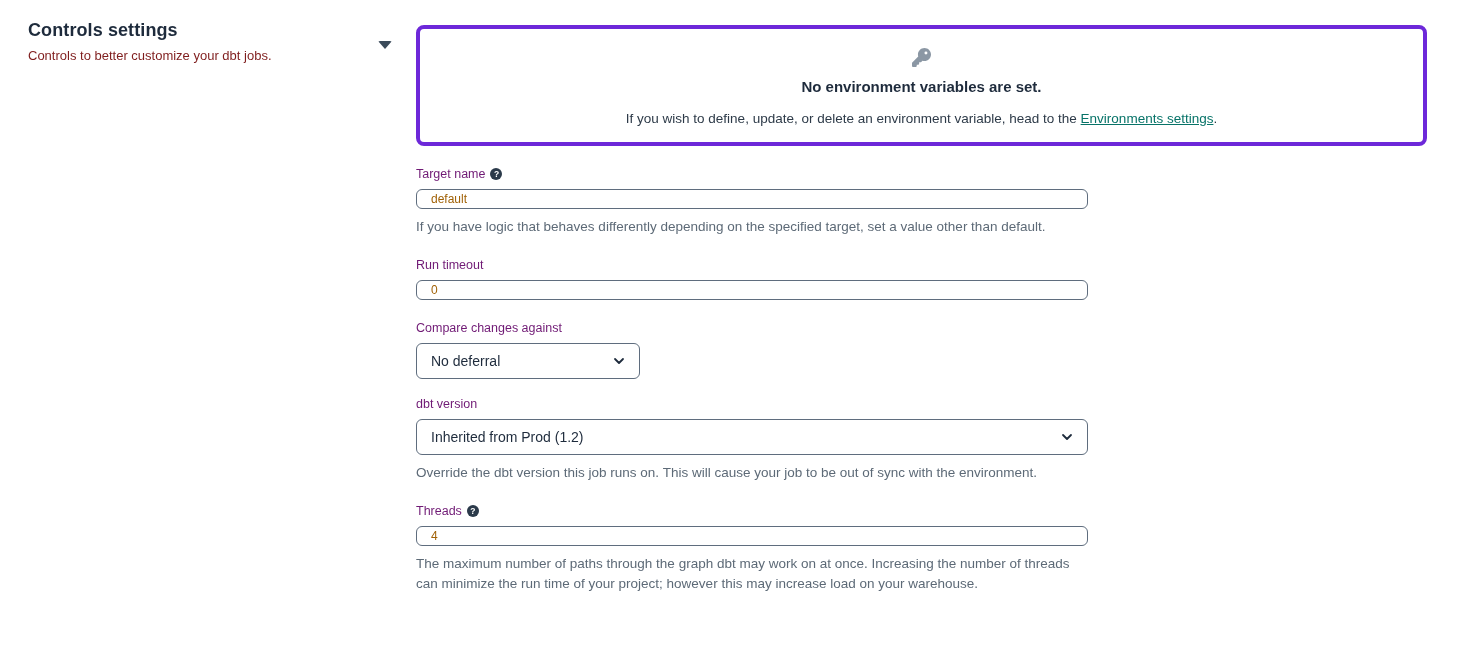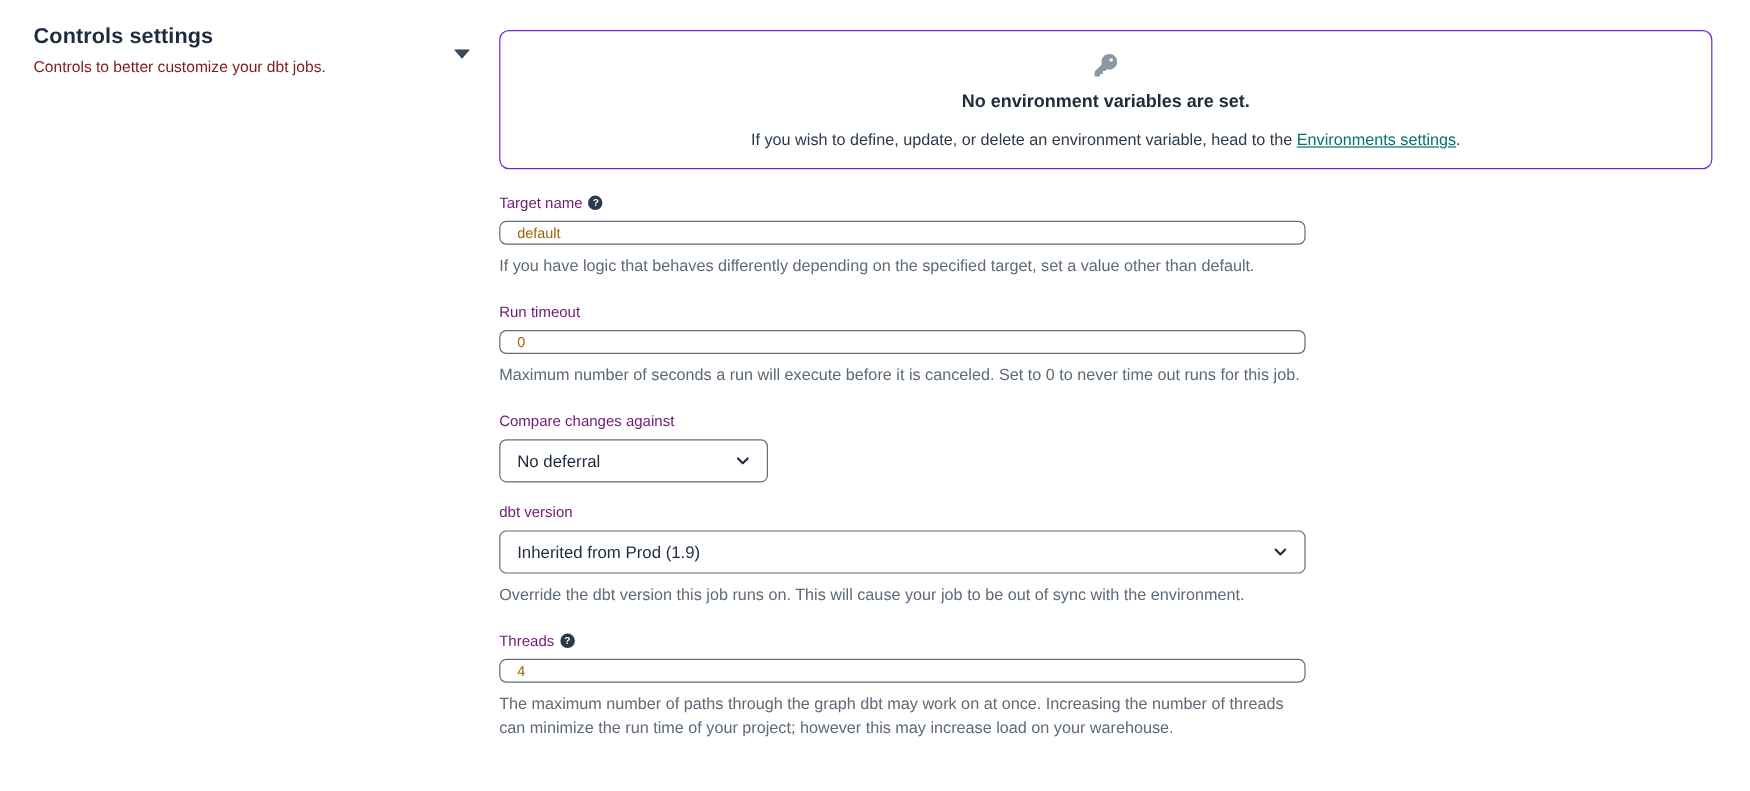--- a/index.html
+++ b/index.html
@@ -10,21 +10,21 @@
   .page-title { font-size:18px; font-weight:700; color:#1e2b3c; letter-spacing:.1px; }
   .page-subtitle { margin-top:7px; font-size:13px; color:#7f1d1d; }
 
   .section-caret { position:absolute; left:378px; top:41px; width:0; height:0; cursor:pointer;
     border-left:7px solid transparent; border-right:7px solid transparent; border-top:8px solid #3a4a5a;
     border-radius:2px; }
 
   .right-col { position:absolute; left:416px; top:25px; width:1011px; }
 
   
-  .env-panel { width:1011px; border:1px solid #6d28d9; border-radius:8px; text-align:center;
+  .env-panel { width:1011px; border:4px solid #6d28d9; border-radius:8px; text-align:center;
     padding:15px 20px 16px 20px; margin-bottom:21px; }
   .env-key-icon { display:inline-block; width:19px; height:19px; margin-top:4px; }
   .env-heading { margin-top:7px; font-size:15px; font-weight:700; color:#1e2b3c; }
   .env-body { margin-top:16px; font-size:13.5px; color:#2d3a48; }
   .env-link { color:#077368; text-decoration:underline; cursor:pointer; }
 
   
   .field { margin-bottom:21px; }
   .field-label-row { display:flex; align-items:center; gap:5px; margin-bottom:8px; }
   .field-label { font-size:12.5px; font-weight:400; color:#701a75; }
@@ -74,41 +74,40 @@
     </div>
     <input class="text-input" type="text" value="default" style="">
     <div class="helper">If you have logic that behaves differently depending on the specified target, set a value other than default.</div>
   </div>
 
   <div class="field">
     <div class="field-label-row">
       <span class="field-label">Run timeout</span>
     </div>
     <input class="text-input" type="text" value="0" style="">
-    <div class="helper">Maximum number of seconds a run will execute before it is canceled. Set to 0 to never time out runs for this job.</div>
   </div>
 
   <div class="field" style="margin-bottom:18px;">
     <div class="field-label-row">
       <span class="field-label">Compare changes against</span>
     </div>
     <div class="select select-sm">
       <span>No deferral</span>
       <svg class="chevron-icon" viewBox="0 0 16 16">
         <path d="M4 6l4 4 4-4" stroke="#1e2b3c" stroke-width="1.8" fill="none" stroke-linecap="round" stroke-linejoin="round"></path>
       </svg>
     </div>
   </div>
 
   <div class="field">
     <div class="field-label-row">
       <span class="field-label">dbt version</span>
     </div>
     <div class="select select-lg">
-      <span>Inherited from Prod (1.9)</span>
+      <span>Inherited from Prod (1.2)</span>
       <svg class="chevron-icon" viewBox="0 0 16 16">
         <path d="M4 6l4 4 4-4" stroke="#1e2b3c" stroke-width="1.8" fill="none" stroke-linecap="round" stroke-linejoin="round"></path>
       </svg>
     </div>
     <div class="helper">Override the dbt version this job runs on. This will cause your job to be out of sync with the environment.</div>
   </div>
 
   <div class="field">
     <div class="field-label-row">
       <span class="field-label">Threads</span>

